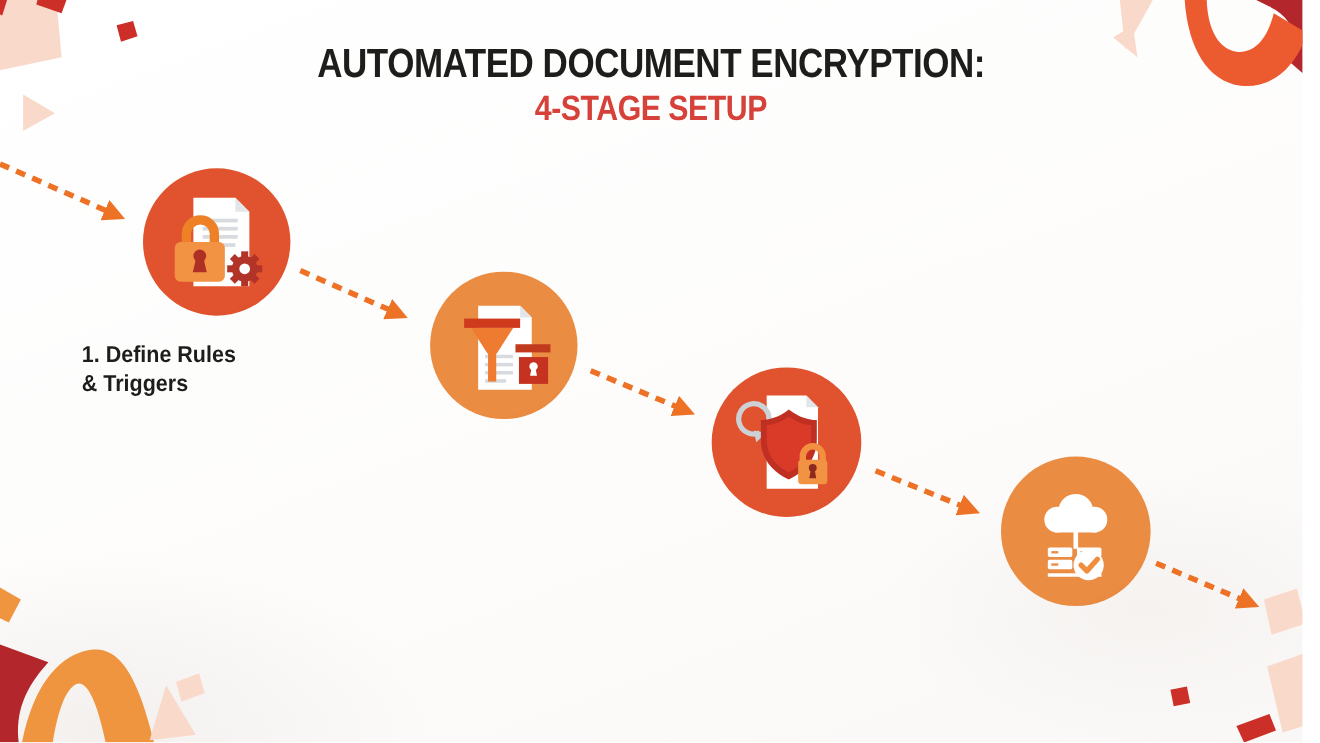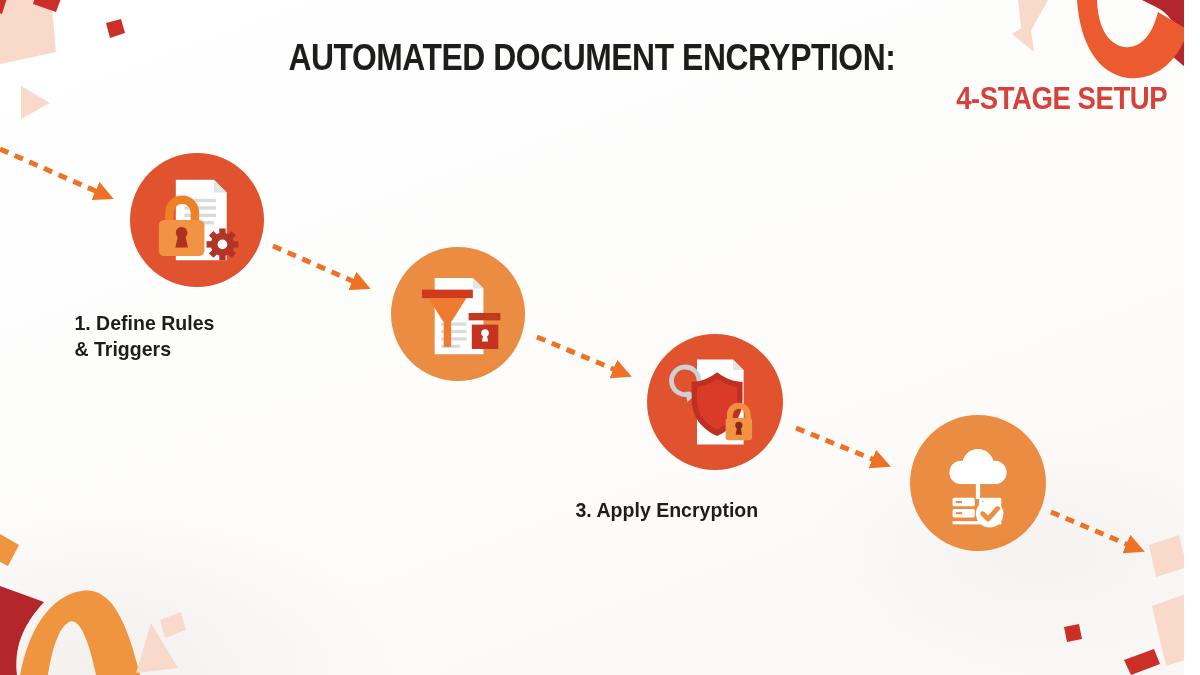--- a/index.html
+++ b/index.html
@@ -22,21 +22,21 @@
   .f-swoosh{fill:var(--deco-swoosh-orange);}
 
   
   .arrow-line{stroke:var(--arrow-orange);stroke-width:5;stroke-dasharray:9 7;fill:none;}
   .ah{fill:var(--arrow-orange);}
 
   
   .title-wrap{position:absolute;left:0;right:0;top:38px;text-align:center;z-index:5;}
   .title-line1{display:inline-block;font-size:37px;font-weight:700;letter-spacing:-0.5px;
     color:var(--title-text);transform:scaleX(0.86);transform-origin:center;line-height:1.1;}
-  .title-line2{display:block;margin-top:2px;text-align:right;}
+  .title-line2{display:block;margin-top:2px;}
   .title-line2 span{display:inline-block;font-size:32px;font-weight:700;letter-spacing:-0.5px;
     color:var(--title-accent);transform:scaleX(0.86);transform-origin:center;line-height:1.1;}
 
   
   .stage-circle{position:absolute;border-radius:50%;display:flex;align-items:center;justify-content:center;z-index:4;}
   .c-redorange{background:radial-gradient(circle at 42% 36%, var(--circle-red-orange) 70%, #d84c28 100%);}
   .c-orange{background:radial-gradient(circle at 42% 36%, var(--circle-orange) 70%, #e5823a 100%);}
   .stage-label{position:absolute;font-weight:700;color:var(--label-text);z-index:4;}
   .stage-label .ln{display:block;font-size:21px;line-height:1.22;transform:scaleX(0.93);transform-origin:center;white-space:nowrap;}
 </style>
@@ -154,23 +154,20 @@
       <path d="M27,42 a13,13 0 1 1 8,-12" stroke="#ccd1d6" stroke-width="4.5" fill="none"></path>
       <polygon points="22,40 33,42 24,50" fill="#ccd1d6"></polygon>
       <path d="M52,22 c9,7 17,9 24,9 v17 c0,17 -11,28 -24,34 c-13,-6 -24,-17 -24,-34 v-17 c7,0 15,-2 24,-9 Z" fill="#bf2f22"></path>
       <path d="M52,28 c7,5 13,7 19,7.5 v12.5 c0,14 -9,23 -19,28 c-10,-5 -19,-14 -19,-28 v-12.5 c6,-0.5 12,-2.5 19,-7.5 Z" fill="#da3b28"></path>
       <path d="M64,67 v-5 a8.5,8.5 0 0 1 17,0 v5" stroke="#f29040" stroke-width="5.5" fill="none"></path>
       <rect x="60" y="65" width="25" height="21" rx="3" fill="#f29343"></rect>
       <circle cx="72.5" cy="72" r="3.4" fill="#8c2a1e"></circle>
       <path d="M71,73 h3 l1.5,8 h-6 Z" fill="#8c2a1e"></path>
     </svg>
   </div>
-  <div class="stage-label" style="left:565px;top:497px;width:300px;">
-    <span class="ln">3. Apply Encryption</span>
-  </div>
 
   <div class="stage-circle c-orange" style="left:910px;top:415px;width:136px;height:136px;">
     <svg width="106" height="106" viewBox="0 0 100 100">
       <circle cx="50" cy="33" r="15" fill="#ffffff"></circle>
       <circle cx="34" cy="40" r="11" fill="#ffffff"></circle>
       <circle cx="66" cy="40" r="11" fill="#ffffff"></circle>
       <rect x="32" y="37" width="36" height="14" fill="#ffffff"></rect>
       <rect x="48" y="50" width="4" height="15" fill="#ffffff"></rect>
       <rect x="26" y="64" width="21" height="8" rx="1.5" fill="#ffffff"></rect>
       <rect x="51" y="64" width="21" height="8" rx="1.5" fill="#ffffff"></rect>

